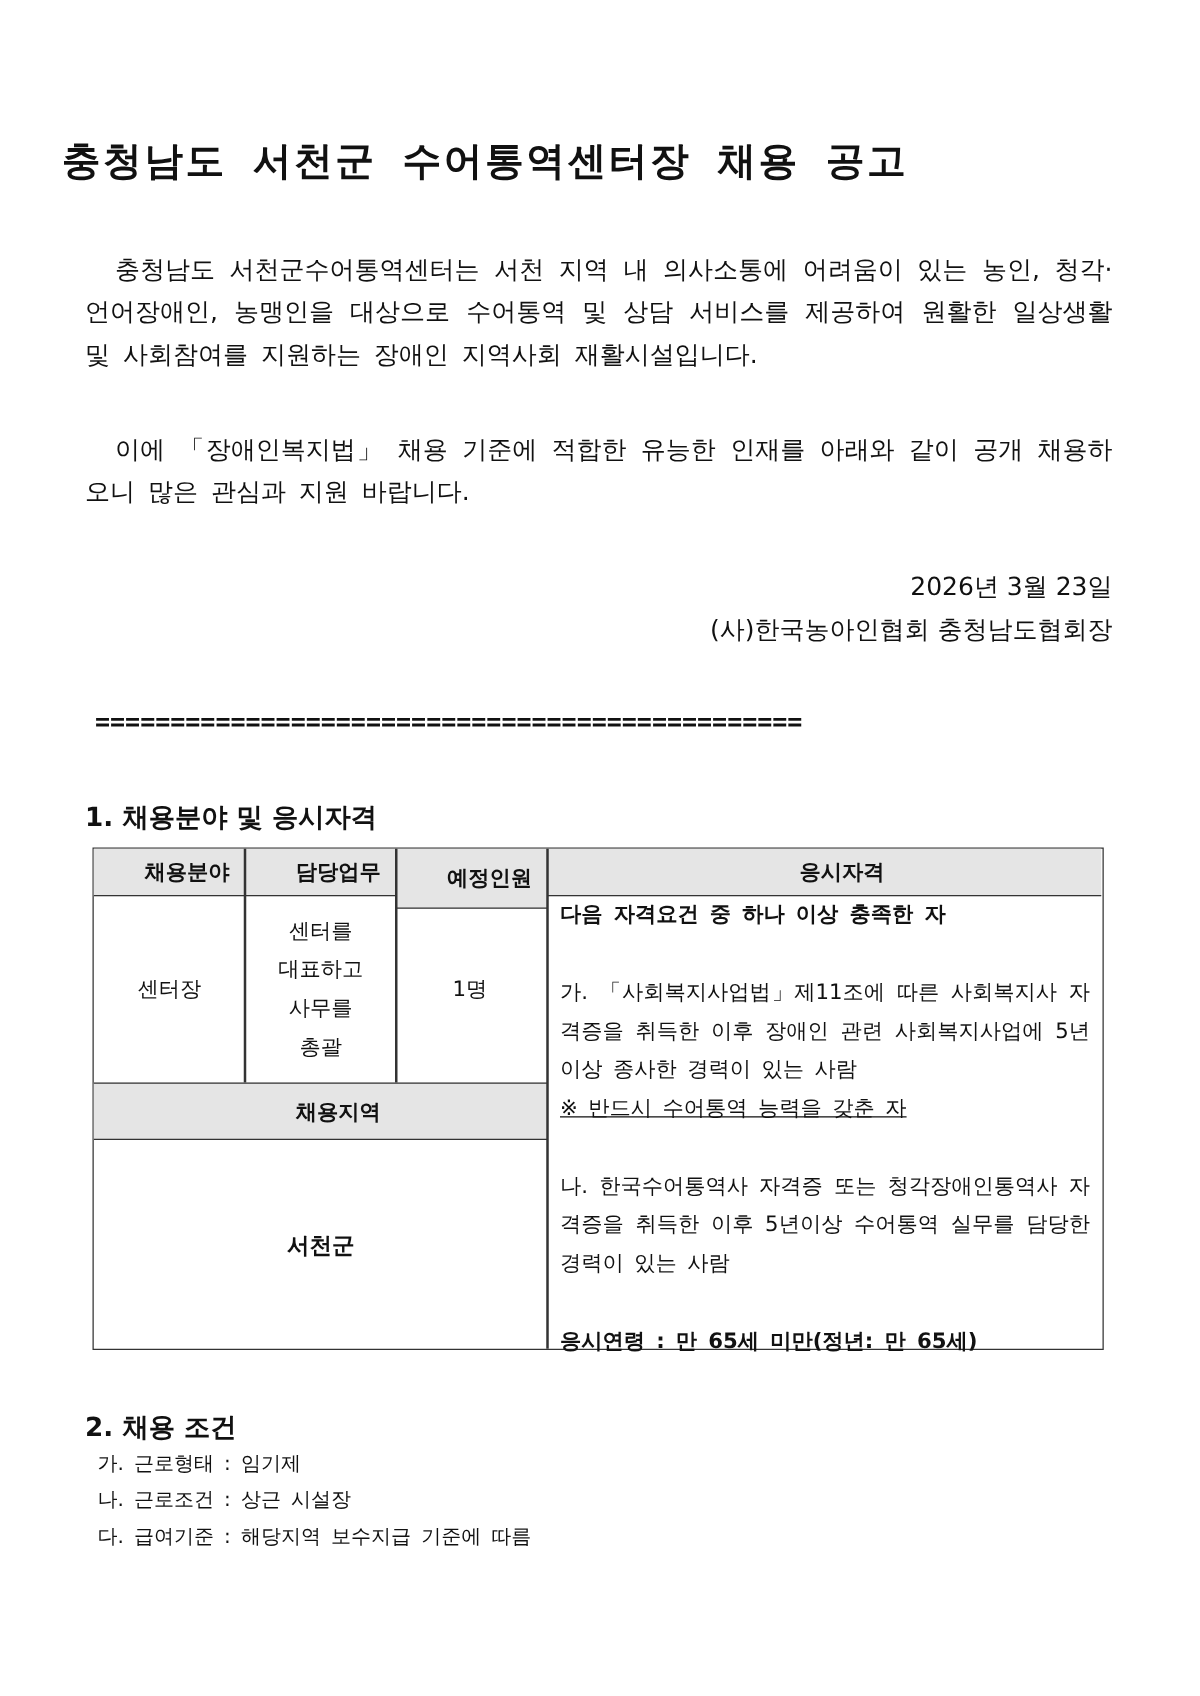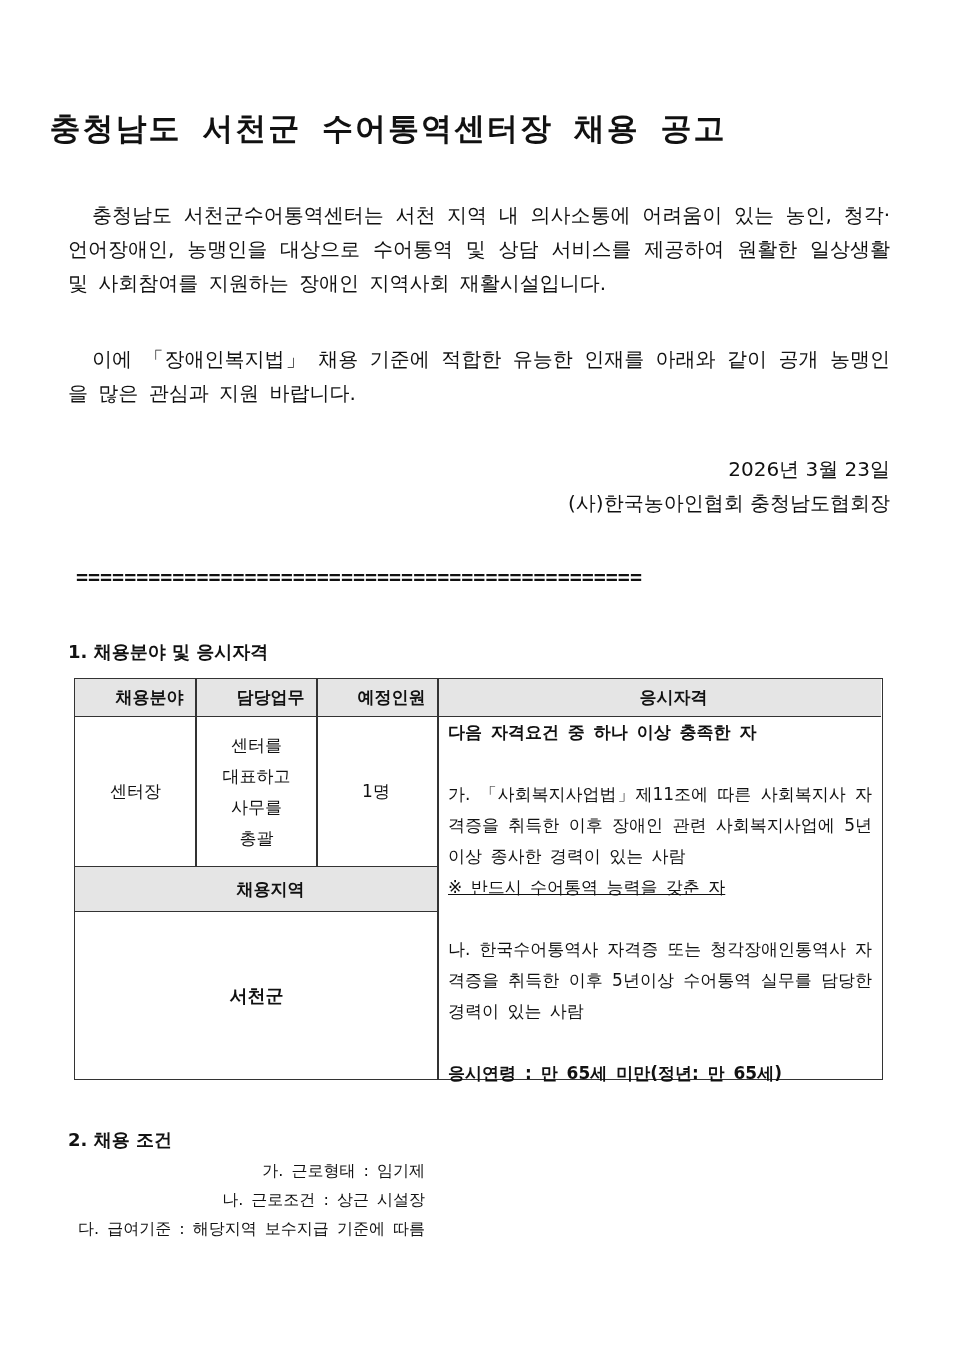--- a/index.html
+++ b/index.html
@@ -26,21 +26,21 @@
   }
   #date { top: 452px; }
   #issuer { top: 486px; }
   .divider {
     position: absolute; left: 76px; top: 562px; width: 816px;
     font-family: "DejaVu Sans Mono", "Liberation Mono", monospace;
     font-size: 20px; font-weight: bold; letter-spacing: 0px; white-space: nowrap; overflow: hidden;
     line-height: 30px;
   }
   .section-heading {
-    position: absolute; left: 68px; font-size: 18px; font-weight: bold;
+    position: absolute; left: 68px; font-size: 21px; font-weight: bold;
   }
   #sec1-heading { top: 640px; }
   #sec2-heading { top: 1128px; }
 
   .table {
     position: absolute; left: 74px; top: 678px; width: 809px; height: 402px;
     border: 1.5px solid #333333; box-sizing: border-box;
   }
   .cell {
     position: absolute; box-sizing: border-box;
@@ -54,43 +54,43 @@
     position: absolute; left: 364px; top: 38px; width: 443px; height: 362px;
     padding: 0 10px 0 9px; box-sizing: border-box;
     font-size: 17px; line-height: 31px; text-align: justify; text-align-last: left;
     word-spacing: 3px;
   }
   .qual .bold { font-weight: bold; }
   .qual .u { text-decoration: underline; }
   .qual .gap { height: 31px; }
 
   .cond-list { position: absolute; left: 78px; top: 1156px; font-size: 16px; line-height: 29px; }
-  .cond-item { white-space: nowrap; word-spacing: 3px; text-align: right; }
+  .cond-item { white-space: nowrap; word-spacing: 3px; }
 </style>
 </head>
 <body>
 
 <div class="page-title">충청남도 서천군 수어통역센터장 채용 공고</div>
 
 <div class="para" id="intro"><span class="indent"></span><span>충청남도 서천군수어통역센터는 서천 지역 내 의사소통에 어려움이 있는 농인, 청각·언어장애인, 농맹인을 대상으로 수어통역 및 상담 서비스를 제공하여 원활한 일상생활 및 사회참여를 지원하는 장애인 지역사회 재활시설입니다.</span></div>
 
-<div class="para" id="notice"><span class="indent"></span><span>이에 「장애인복지법」 채용 기준에 적합한 유능한 인재를 아래와 같이 공개 농맹인을 많은 관심과 지원 바랍니다.</span></div>
+<div class="para" id="notice"><span class="indent"></span><span>이에 「장애인복지법」 채용 기준에 적합한 유능한 인재를 아래와 같이 공개 채용하오니 많은 관심과 지원 바랍니다.</span></div>
 
 <div class="right-block" id="date">2026년 3월 23일</div>
 <div class="right-block" id="issuer">(사)한국농아인협회 충청남도협회장</div>
 
 <div class="divider">===============================================</div>
 
 <div class="section-heading" id="sec1-heading">1. 채용분야 및 응시자격</div>
 
 <div class="table">
 
   <div class="cell hdr" style="left:0;top:0;width:121px;height:38px;">채용분야</div>
   <div class="cell hdr" style="left:121px;top:0;width:121px;height:38px;">담당업무</div>
-  <div class="cell hdr" style="left:242px;top:0;width:121px;height:38px;">예정인원</div>
+  <div class="cell hdr" style="left:242px;top:0;width:121px;height:48px;">예정인원</div>
   <div class="cell hdr" style="left:363px;top:0;width:443px;height:38px;text-align:center;">응시자격</div>
 
   <div class="cell" style="left:121px;top:38px;width:121px;height:149px;flex-direction:column;line-height:31px;">
     <div>센터를</div>
     <div>대표하고</div>
     <div>사무를</div>
     <div>총괄</div>
   </div>
   <div class="cell" style="left:0;top:38px;width:121px;height:149px;">센터장</div>
   <div class="cell" style="left:242px;top:38px;width:118px;height:149px;">1명</div>

